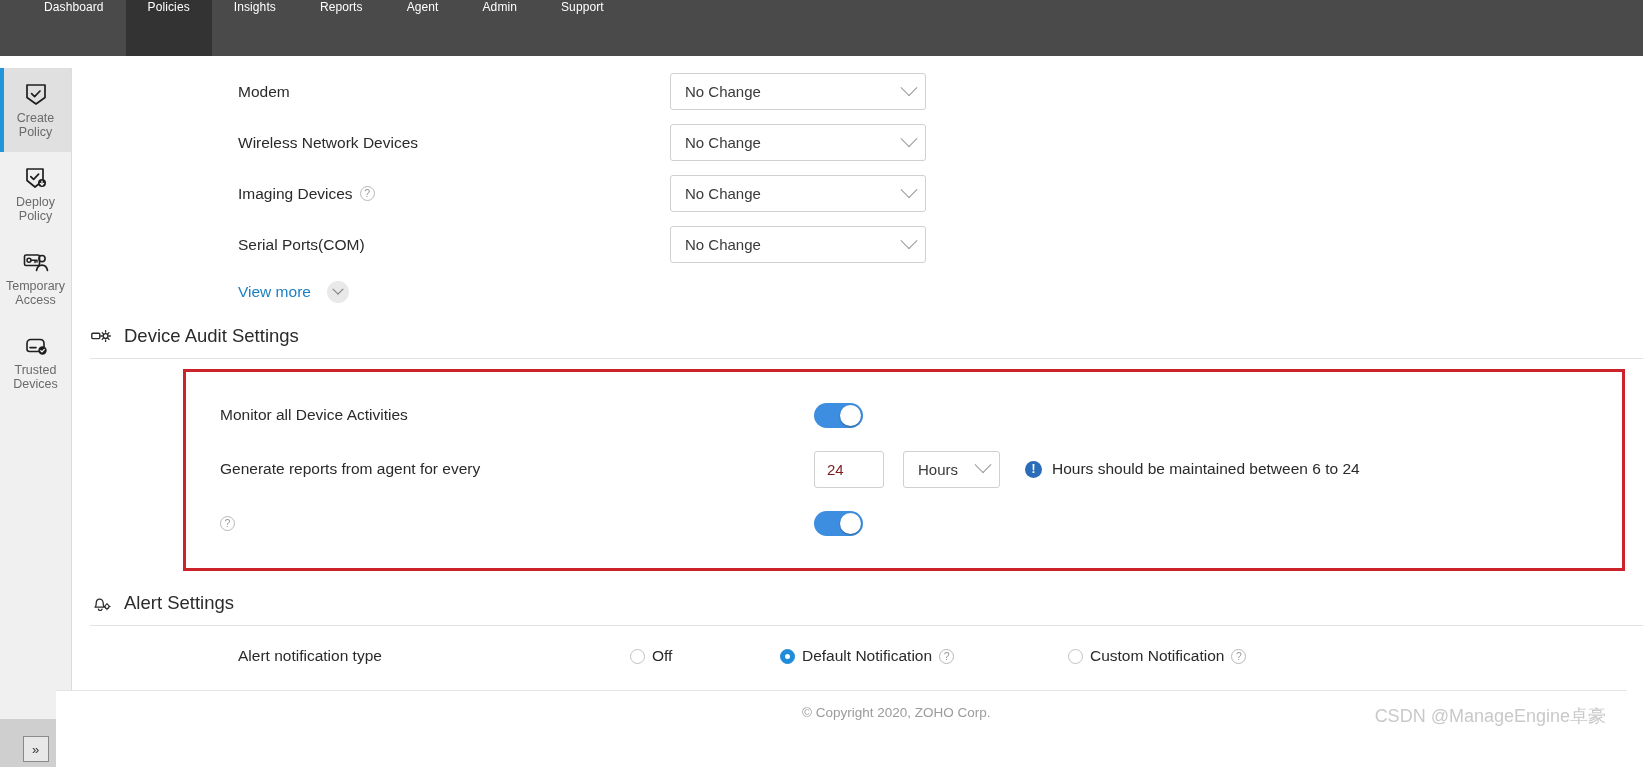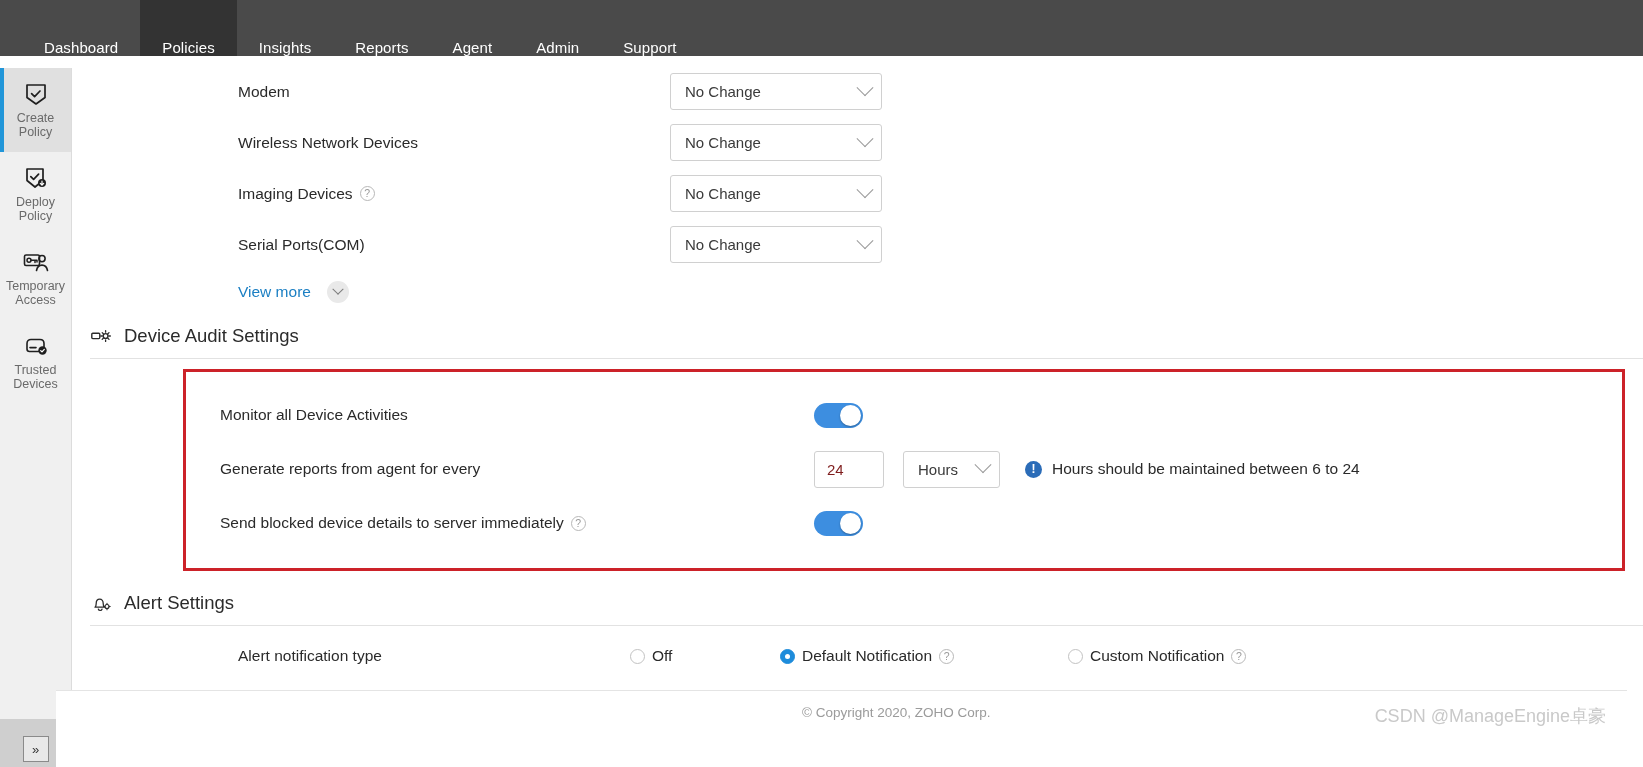--- a/index.html
+++ b/index.html
@@ -13,24 +13,24 @@
   .app { position: relative; width: 1643px; height: 767px; }
 
   
   .topnav {
     position: absolute; top: 0; left: 0; width: 1643px; height: 56px;
     background: #4a4a4a;
     display: flex; align-items: stretch;
     padding-left: 22px;
   }
   .nav-item {
-    display: flex; align-items: flex-end;
+    display: flex; align-items: flex-start;
     padding: 0 22px;
     color: #ffffff;
-    font-size: 15px;
+    font-size: 12px;
     letter-spacing: .1px;
     cursor: pointer;
     user-select: none;
     white-space: nowrap;
   }
   .nav-item.active { background: #333333; }
 
   
   .sidebar {
     position: absolute; top: 68px; left: 0; width: 72px; height: 711px;
@@ -93,21 +93,21 @@
   .help-ico {
     width: 15px; height: 15px; border-radius: 50%;
     border: 1px solid #b8b8b8; color: #9a9a9a;
     font-size: 10.5px; line-height: 13px; text-align: center;
     display: inline-block; cursor: pointer; background: #fff;
     flex: none;
   }
 
   .select {
     position: relative;
-    width: 212px; height: 37px;
+    width: 256px; height: 37px;
     border: 1px solid #d0d0d0; border-radius: 3px;
     background: #fff;
     display: flex; align-items: center;
     padding: 0 10px 0 14px;
     font-size: 15px; color: #3a3a3a;
     cursor: pointer;
   }
   .select .sel-val { flex: 1; }
   .chev {
     width: 12px; height: 12px;
@@ -391,21 +391,20 @@
           <span class="chev"></span>
         </div>
         <div class="hint">
           <span class="info-ico">!</span>
           <span>Hours should be maintained between 6 to 24</span>
         </div>
       </div>
 
       <div class="form-row">
         <div class="form-label">
-          <span>Send blocked device details to server immediately</span>
           <span class="help-ico">?</span>
         </div>
         <div class="toggle">
           <span class="knob"></span>
         </div>
       </div>
 
     </div>
 
     <div class="section-head" style="margin-top:10px">

